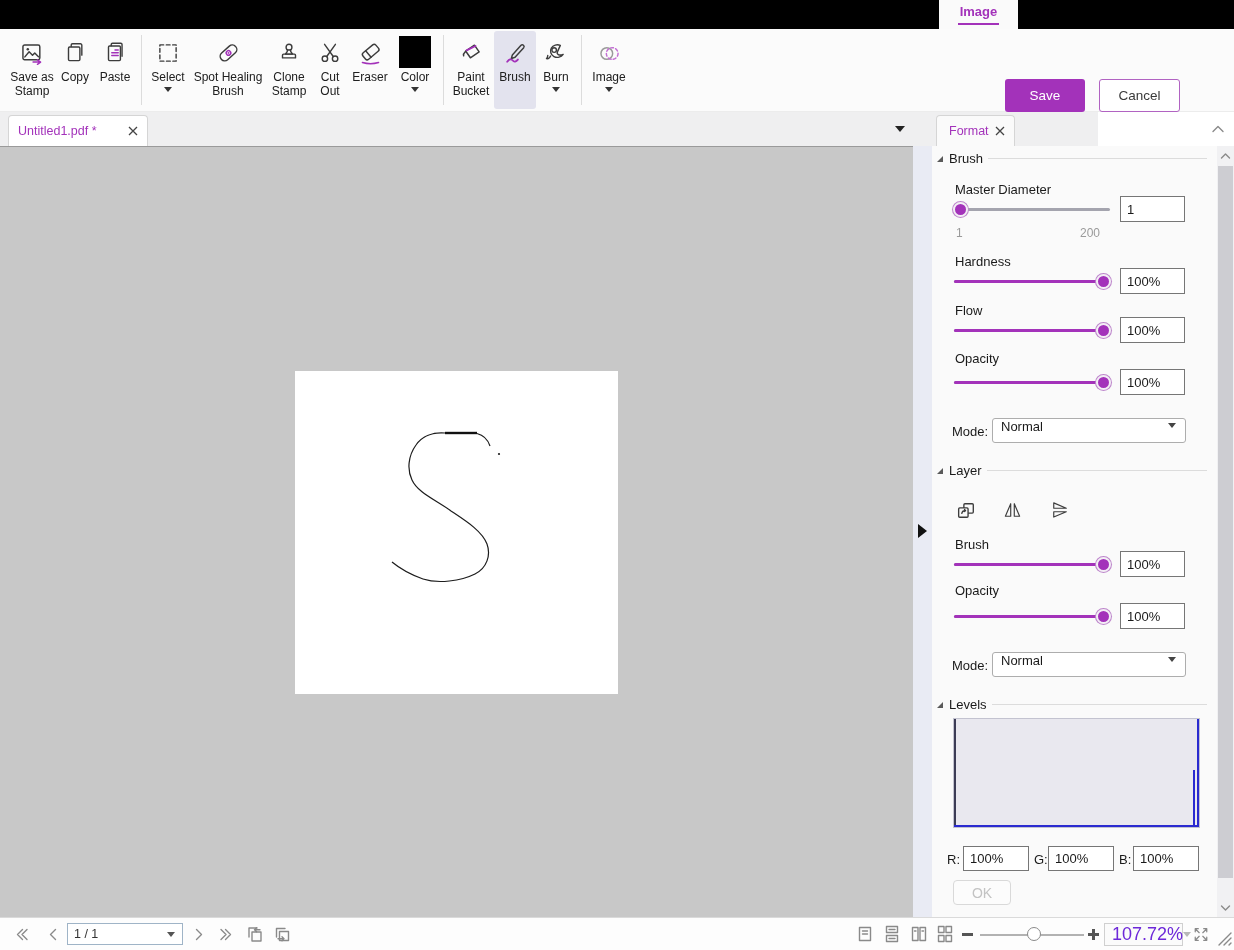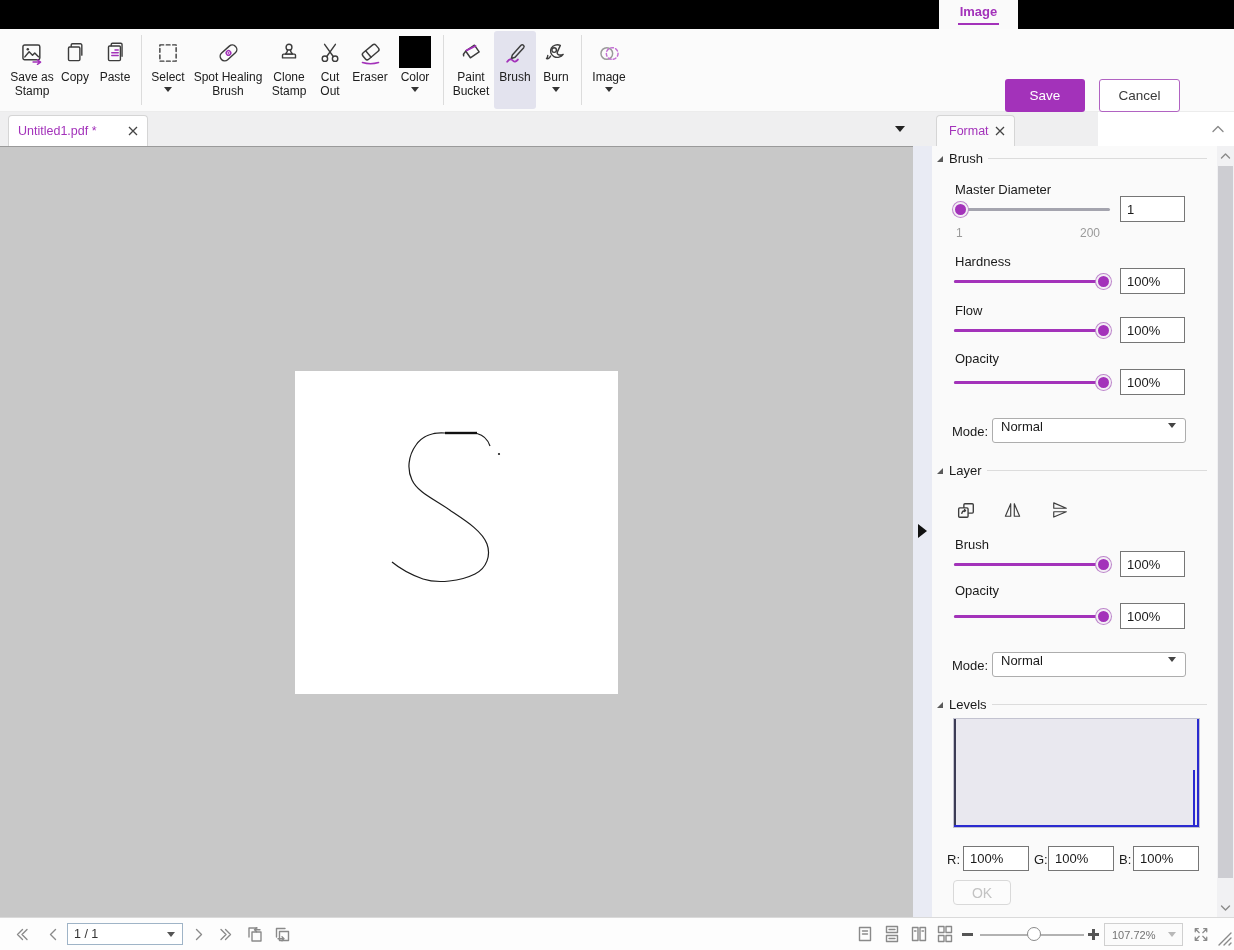--- a/index.html
+++ b/index.html
@@ -99,21 +99,21 @@
   .page-combo .pc-text { font-size:12.5px; color:#333; padding-left:6px; flex:1; }
   .page-combo .pc-caret { width:0; height:0; border:4px solid transparent; border-top:5px solid #555; margin:4px 7px 0 0; }
   .zoom-minus { position:absolute; left:962px; top:15px; width:11px; height:2.5px; background:#555; }
   .zoom-plus-h { position:absolute; left:1088px; top:15px; width:11px; height:2.5px; background:#555; }
   .zoom-plus-v { position:absolute; left:1092.3px; top:10.5px; width:2.5px; height:11px; background:#555; }
   .zoom-track { position:absolute; left:980px; top:15.5px; width:104px; height:2px; background:#b2b2b2; }
   .zoom-thumb { position:absolute; left:1027px; top:9px; width:14px; height:14px; border-radius:50%;
     background:#fff; border:1.6px solid #8a8a8a; }
   .zoom-combo { position:absolute; left:1104px; top:5px; width:79px; height:23px; background:#fbfbfb;
     border:1px solid #d0d0d0; display:flex; align-items:center; }
-  .zoom-combo .zc-text { font-size:11px; color:#737373; padding-left:7px; flex:1; }
+  .zoom-combo .zc-text { font-size:18px; color:#6d28d9; padding-left:7px; flex:1; }
   .zoom-combo .zc-caret { width:0; height:0; border:4px solid transparent; border-top:5px solid #b8b8b8; margin:4px 6px 0 0; }
 </style>
 </head>
 <body>
 
 <div id="app">
 
   <div class="titlebar">
     <div class="title-tab">
       <span>Image</span>

